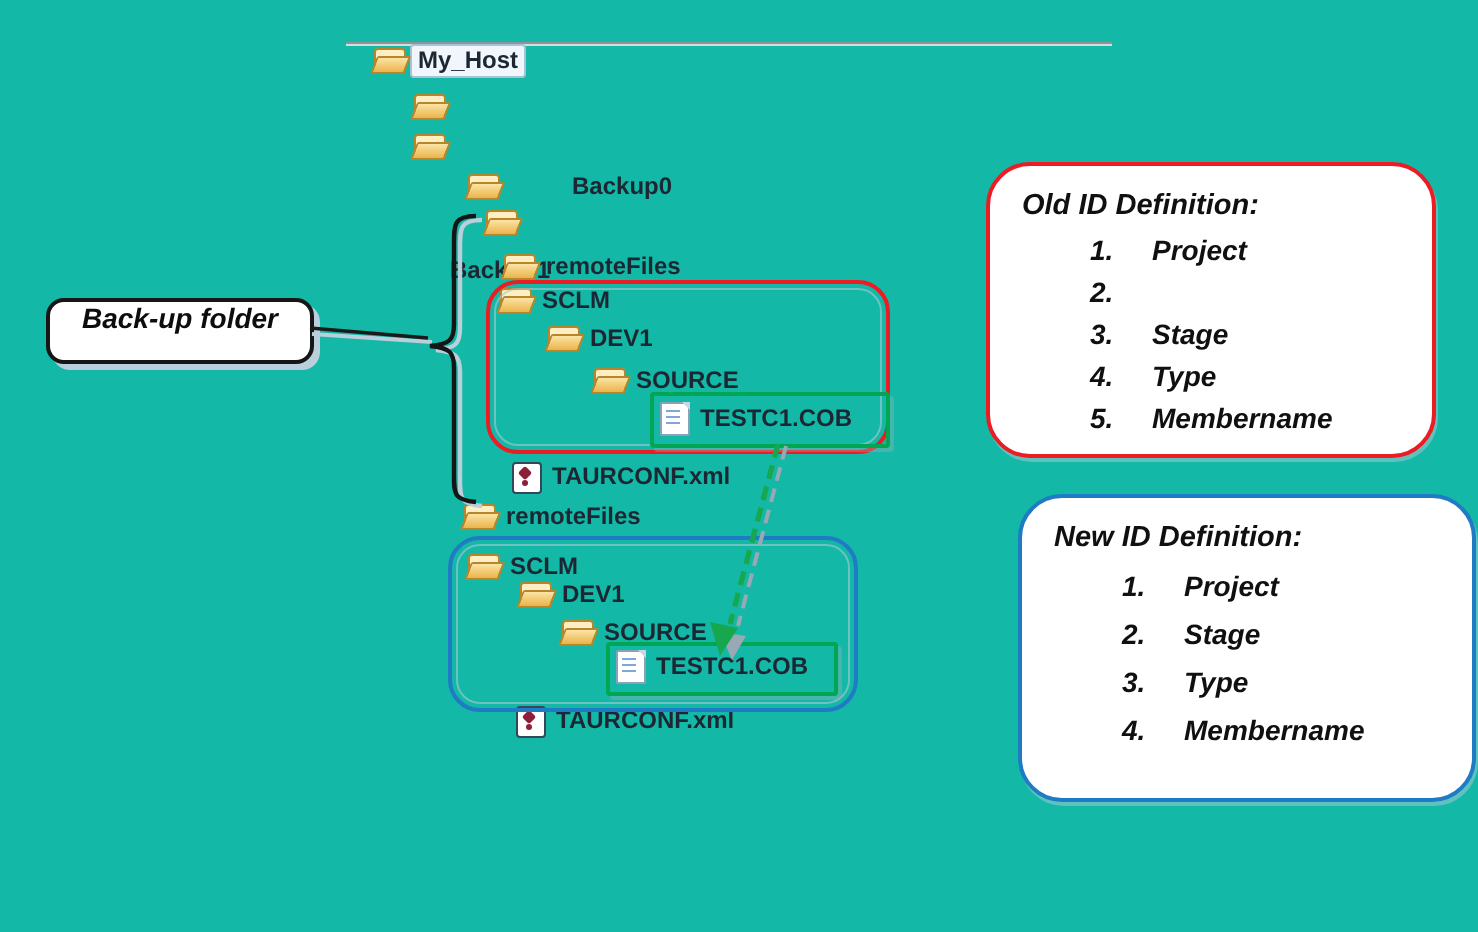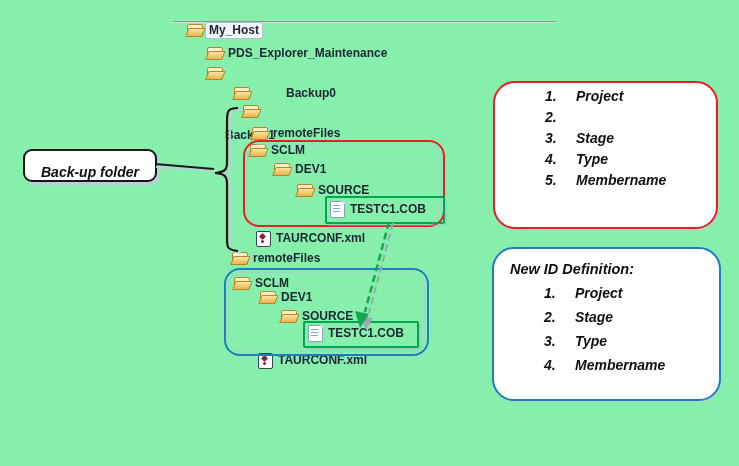--- a/index.html
+++ b/index.html
@@ -1,17 +1,17 @@
 <!DOCTYPE html>
 <html><head>
 <meta charset="utf-8">
 <style>
   html,body{margin:0;padding:0;background:#ffffff;}
   #canvas{
-    position:relative;width:739px;height:466px;background:#86efac;overflow:hidden;
+    position:relative;width:739px;height:466px;background:#14b8a6;overflow:hidden;
     font-family:"Liberation Sans", sans-serif;
   }
 
   
   .separator{position:absolute;left:173px;top:21px;width:383px;height:1px;
     background:#8f9499;border-bottom:1px solid #d9dcdf;}
 
   
   .trow{position:absolute;display:flex;align-items:center;gap:5px;height:17px;
     font-size:12px;font-weight:700;color:#1c2733;white-space:nowrap;cursor:default;}
@@ -61,29 +61,29 @@
   .hl-red{left:243px;top:140px;width:198px;height:83px;border:2.5px solid #ec1c24;}
   .hl-blue{left:224px;top:268px;width:201px;height:84px;border:2.5px solid #1f7bc4;}
   .hl-green{position:absolute;border:2.5px solid #00a651;border-radius:2px;pointer-events:none;
     box-shadow:2px 2px 0 rgba(160,175,185,.35);}
   .hl-green1{left:325px;top:196px;width:116px;height:24px;}
   .hl-green2{left:303px;top:321px;width:112px;height:23px;}
 
   
   .callout{position:absolute;left:23px;top:149px;width:130px;height:29px;
     background:#ffffff;border:2px solid #161616;border-radius:9px;
-    box-shadow:3px 3px 0 #b9cfdb;display:flex;align-items:flex-end;justify-content:center;
+    box-shadow:3px 3px 0 #b9cfdb;display:flex;align-items:flex-start;justify-content:center;
     font-style:italic;font-weight:700;font-size:14px;color:#0d0d0d;}
 
   
   .info-box{position:absolute;background:#ffffff;border-radius:22px;
     font-style:italic;font-weight:600;color:#101010;
     box-shadow:1px 2px 0 rgba(185,207,219,.45);}
   .ib-red{left:493px;top:81px;width:221px;height:144px;border:2.5px solid #ec1c24;}
-  .ib-blue{left:492px;top:247px;width:225px;height:150px;border:2.5px solid #1f7bc4;}
+  .ib-blue{left:509px;top:247px;width:225px;height:150px;border:2.5px solid #1f7bc4;}
   .ib-title{margin:12px 0 6px 16px;font-size:14.5px;}
   .ib-row{display:flex;margin-left:50px;font-size:14px;}
   .ib-red .ib-row{margin-top:5px;}
   .ib-blue .ib-row{margin-top:8px;}
   .ib-num{width:31px;flex:0 0 31px;}
 
   
   #overlay{position:absolute;left:0;top:0;width:739px;height:466px;pointer-events:none;}
 </style>
 </head>
@@ -92,21 +92,20 @@
 <div id="canvas">
 
   <div class="separator"></div>
 
   <div class="trow r0 sel">
     <span class="ic folder"></span>
     <span class="lbl">My_Host</span>
   </div>
   <div class="trow r1">
     <span class="ic folder"></span>
-    <span class="lbl">PDS_Explorer_Maintenance</span>
   </div>
   <div class="trow r2">
     <span class="ic folder"></span>
   </div>
   <div class="trow r3">
     <span class="ic folder"></span>
     <span class="lbl">Backup0</span>
   </div>
   <div class="trow r4">
     <span class="ic folder"></span>
@@ -164,20 +163,21 @@
   <div class="hl-box hl-red"></div>
   <div class="hl-box hl-blue"></div>
   <div class="hl-green hl-green1"></div>
   <div class="hl-green hl-green2"></div>
 
   <div class="callout">
     <span>Back-up folder</span>
   </div>
 
   <div class="info-box ib-red">
+    <div class="ib-title">Old ID Definition:</div>
     <div class="ib-row">
       <span class="ib-num">1.</span>
       <span>Project</span>
     </div>
     <div class="ib-row">
       <span class="ib-num">2.</span>
     </div>
     <div class="ib-row">
       <span class="ib-num">3.</span>
       <span>Stage</span>

